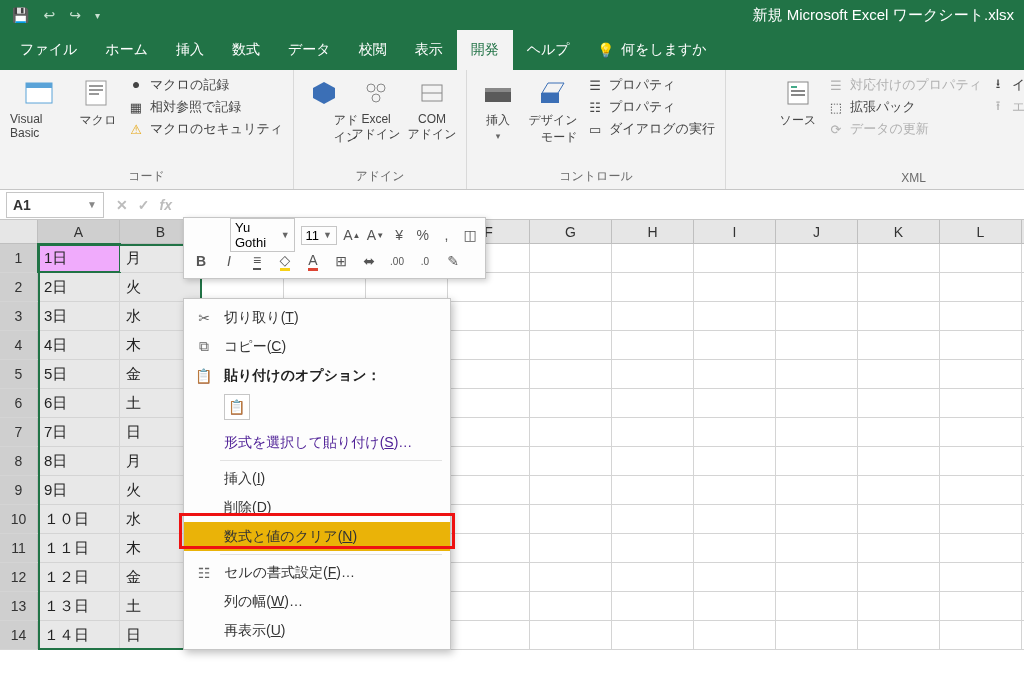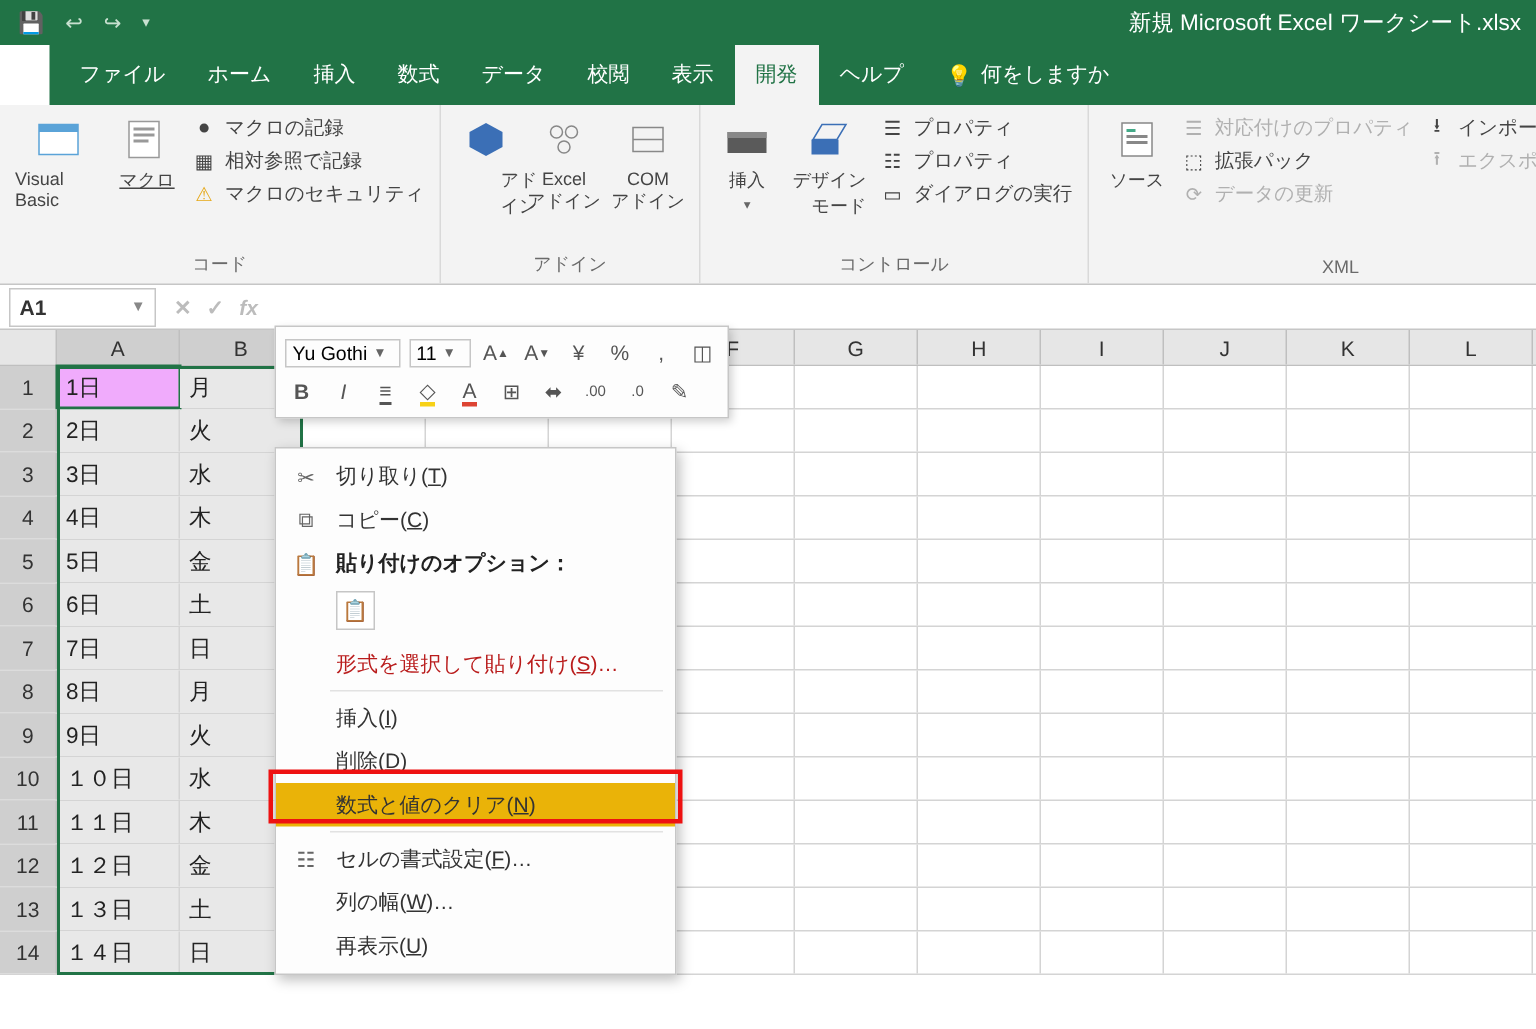--- a/index.html
+++ b/index.html
@@ -5,21 +5,21 @@
 * { box-sizing: border-box; margin: 0; padding: 0; font-family: "Yu Gothic", "Meiryo", sans-serif; }
 body { background: #fff; width: 1024px; height: 686px; overflow: hidden; position: relative; }
 
 
 .titlebar { background: #217346; height: 30px; display: flex; align-items: center; color: #fff; font-size: 12px; }
 .titlebar .qat { display: flex; align-items: center; gap: 14px; padding: 0 12px; }
 .titlebar .qat span { color: #c8e0d0; font-size: 14px; }
 .titlebar .title { flex: 1; text-align: right; padding-right: 10px; font-size: 15px; }
 
 
-.tabs { background: #217346; height: 40px; display: flex; align-items: stretch; padding: 0 6px; margin-left: 33px; }
+.tabs { background: #217346; height: 40px; display: flex; align-items: stretch; padding: 0 6px; }
 .tab { color: #fff; padding: 0 14px; display: flex; align-items: center; font-size: 14px; cursor: pointer; }
 .tab.active { background: #f3f3f3; color: #217346; }
 .tab .bulb { margin-right: 6px; }
 
 
 .ribbon { background: #f3f3f3; border-bottom: 1px solid #c6c6c6; height: 120px; display: flex; }
 .group { border-right: 1px solid #d9d9d9; padding: 4px 10px 2px; display: flex; flex-direction: column; }
 .group-body { flex: 1; display: flex; align-items: flex-start; gap: 8px; }
 .group-label { text-align: center; font-size: 12px; color: #6a6a6a; padding-bottom: 2px; }
 .bigbtn { display: flex; flex-direction: column; align-items: center; justify-content: flex-end; width: 58px; font-size: 12px; color: #444; gap: 2px; padding-top: 2px; }
@@ -53,21 +53,21 @@
 .minitb { position: absolute; left: 183px; top: 217px; width: 303px; background: #fdfdfd; border: 1px solid #c6c6c6; box-shadow: 2px 2px 6px rgba(0,0,0,0.2); padding: 4px 6px; }
 .minitb .r { display: flex; align-items: center; gap: 6px; height: 26px; }
 .minitb .fcombo { border: 1px solid #c6c6c6; padding: 1px 4px; font-size: 13px; display: flex; align-items: center; gap: 4px; }
 .minitb .fcombo .dd { font-size: 9px; color: #666; }
 .minitb .btn { width: 22px; height: 22px; display: flex; align-items: center; justify-content: center; color: #555; font-size: 14px; }
 
 
 .ctxmenu { position: absolute; left: 183px; top: 298px; width: 268px; background: #fdfdfd; border: 1px solid #c6c6c6; box-shadow: 2px 3px 8px rgba(0,0,0,0.25); padding: 4px 0; font-size: 14px; color: #333; }
 .ctxmenu .mi { height: 29px; display: flex; align-items: center; padding: 0 12px 0 10px; gap: 10px; }
 .ctxmenu .mi.head { font-weight: bold; color: #222; }
-.ctxmenu .mi.disabled { color: #b91c1c; }
+.ctxmenu .mi.disabled { color: #4c1d95; }
 .ctxmenu .mi .mico { width: 20px; display: flex; justify-content: center; color: #666; }
 .ctxmenu .msep { height: 1px; background: #e2e2e2; margin: 3px 8px 3px 36px; }
 .ctxmenu .mi.hi { background: #eab308; text-align: right; }
 .ctxmenu .pasteicons { display: flex; gap: 8px; padding: 4px 0 8px 40px; }
 .ctxmenu .pasteicons .pi { width: 26px; height: 26px; border: 1px solid #c6c6c6; background: #fff; display: flex; align-items: center; justify-content: center; color: #888; font-size: 14px; }
 .redbox { position: absolute; border: 3px solid #e11; pointer-events: none; }
 
 .u { text-decoration: underline; }
 </style>
 </head>
@@ -105,21 +105,21 @@
     <div class="group-body">
       <div class="bigbtn">
         <div class="ico">
             <svg width="32" height="32">
               <rect x="3" y="6" width="26" height="20" fill="#fff" stroke="#5aa3d8"></rect>
               <rect x="3" y="6" width="26" height="5" fill="#5aa3d8"></rect>
             </svg>
           </div>
         <span>Visual Basic</span>
       </div>
-      <div class="bigbtn" style="width:44px;text-decoration:underline;">
+      <div class="bigbtn" style="width:44px;">
         <div class="ico">
             <svg width="32" height="32">
               <rect x="4" y="4" width="20" height="24" fill="#fff" stroke="#999"></rect>
               <rect x="7" y="8" width="14" height="2" fill="#999"></rect>
               <rect x="7" y="12" width="14" height="2" fill="#999"></rect>
               <rect x="7" y="16" width="10" height="2" fill="#999"></rect>
             </svg>
           </div>
         <span>マクロ</span>
       </div>
@@ -212,21 +212,21 @@
             <span class="ico16">▭</span>
             <span>ダイアログの実行</span>
           </div>
       </div>
     </div>
     <div class="group-label">コントロール</div>
   </div>
 
   <div class="group" style="flex:1;">
     <div class="group-body">
-      <div class="bigbtn" style="width:44px;">
+      <div class="bigbtn" style="width:44px;margin-left:40px;">
         <div class="ico">
             <svg width="28" height="28">
               <rect x="4" y="3" width="20" height="22" fill="#fff" stroke="#888"></rect>
               <rect x="7" y="7" width="6" height="2" fill="#4a8"></rect>
               <rect x="7" y="11" width="14" height="2" fill="#888"></rect>
               <rect x="7" y="15" width="14" height="2" fill="#888"></rect>
             </svg>
           </div>
         <span>ソース</span>
       </div>
@@ -497,21 +497,21 @@
         <div class="cell"></div>
         <div class="cell"></div>
         <div class="cell"></div>
       </div>
     </div>
   <div class="selbox" style="left:38px; top:24px; width:164px; height:406px;"></div>
 </div>
 
 <div class="minitb">
   <div class="r">
-    <div class="fcombo" style="width:78px;">
+    <div class="fcombo" style="width:78px;margin-left:40px;">
         <span>Yu Gothi</span>
         <span class="dd">▼</span>
       </div>
     <div class="fcombo" style="width:42px;">
         <span>11</span>
         <span class="dd">▼</span>
       </div>
     <div class="btn">A<sup style="font-size:8px;">▲</sup></div>
     <div class="btn">A<sup style="font-size:8px;">▼</sup></div>
     <div class="btn">¥</div>

